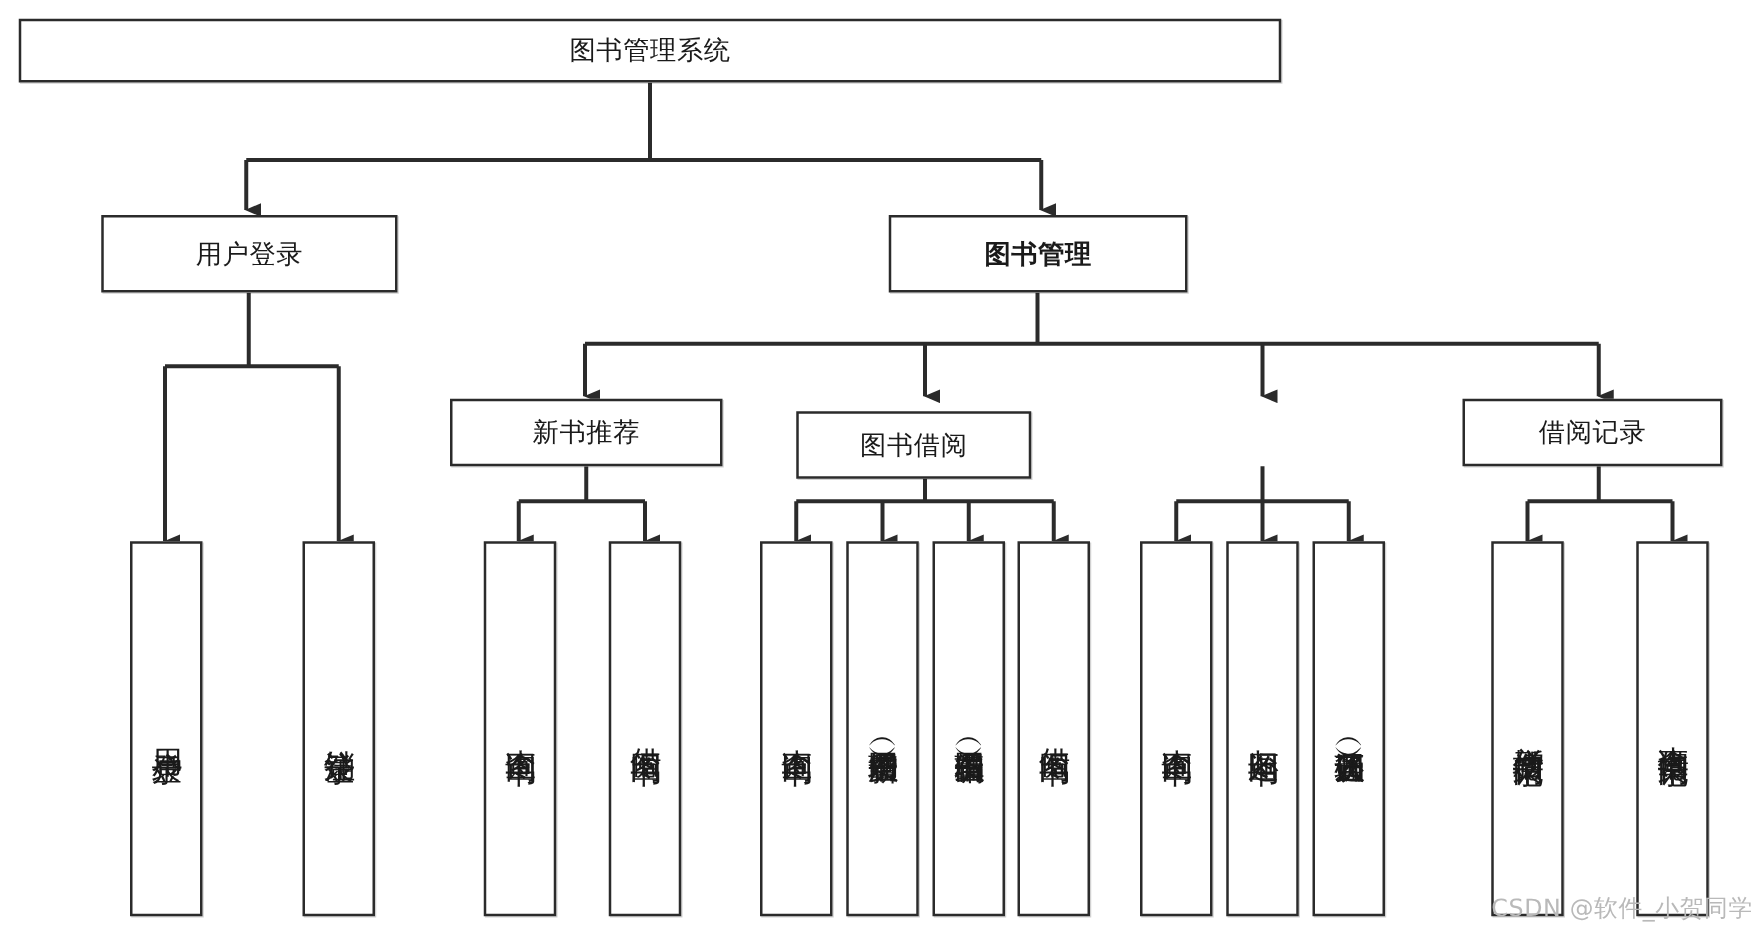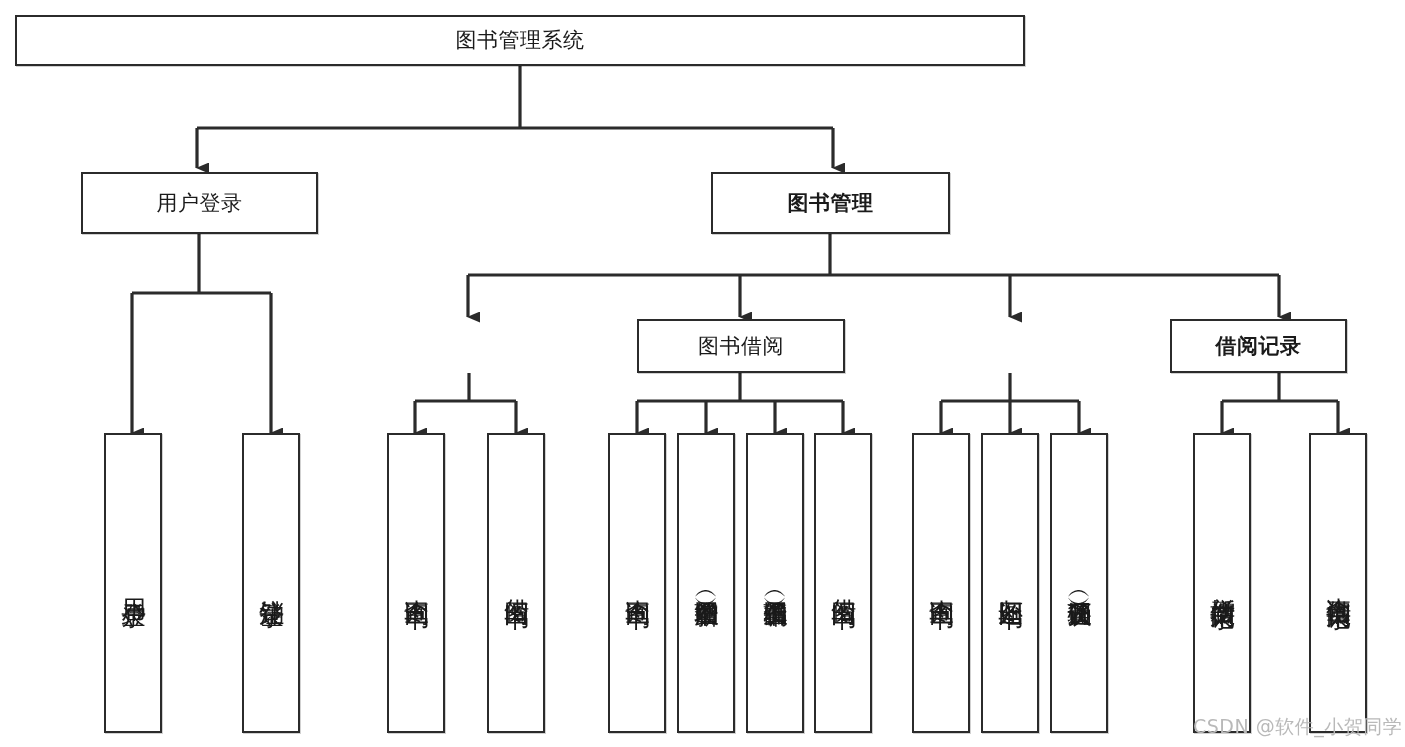--- a/index.html
+++ b/index.html
@@ -129,24 +129,27 @@
     <span class="lbl">图书管理系统</span>
   </div>
 
   <div class="node h" style="left:81px; top:172px; width:237px; height:62px;">
     <span class="lbl">用户登录</span>
   </div>
   <div class="node h" style="left:711px; top:172px; width:239px; height:62px;font-weight:bold;">
     <span class="lbl">图书管理</span>
   </div>
 
-  <div class="node h" style="left:637px; top:319px; width:208px; height:54px;">
+  <div class="node h" style="left:360px; top:319px; width:218px; height:54px;">
+    <span class="lbl">新书推荐</span>
+  </div>
+  <div class="node h" style="left:637px; top:329px; width:188px; height:54px;">
     <span class="lbl">图书借阅</span>
   </div>
-  <div class="node h" style="left:1170px; top:319px; width:177px; height:54px;font-weight:bold;">
+  <div class="node h" style="left:1170px; top:319px; width:208px; height:54px;">
     <span class="lbl">借阅记录</span>
   </div>
 
   <div class="node v" style="left:104px; top:433px; width:58px; height:300px;">
     <span class="lbl">用户登录</span>
   </div>
   <div class="node v" style="left:242px; top:433px; width:58px; height:300px;">
     <span class="lbl">注销登录</span>
   </div>
 

